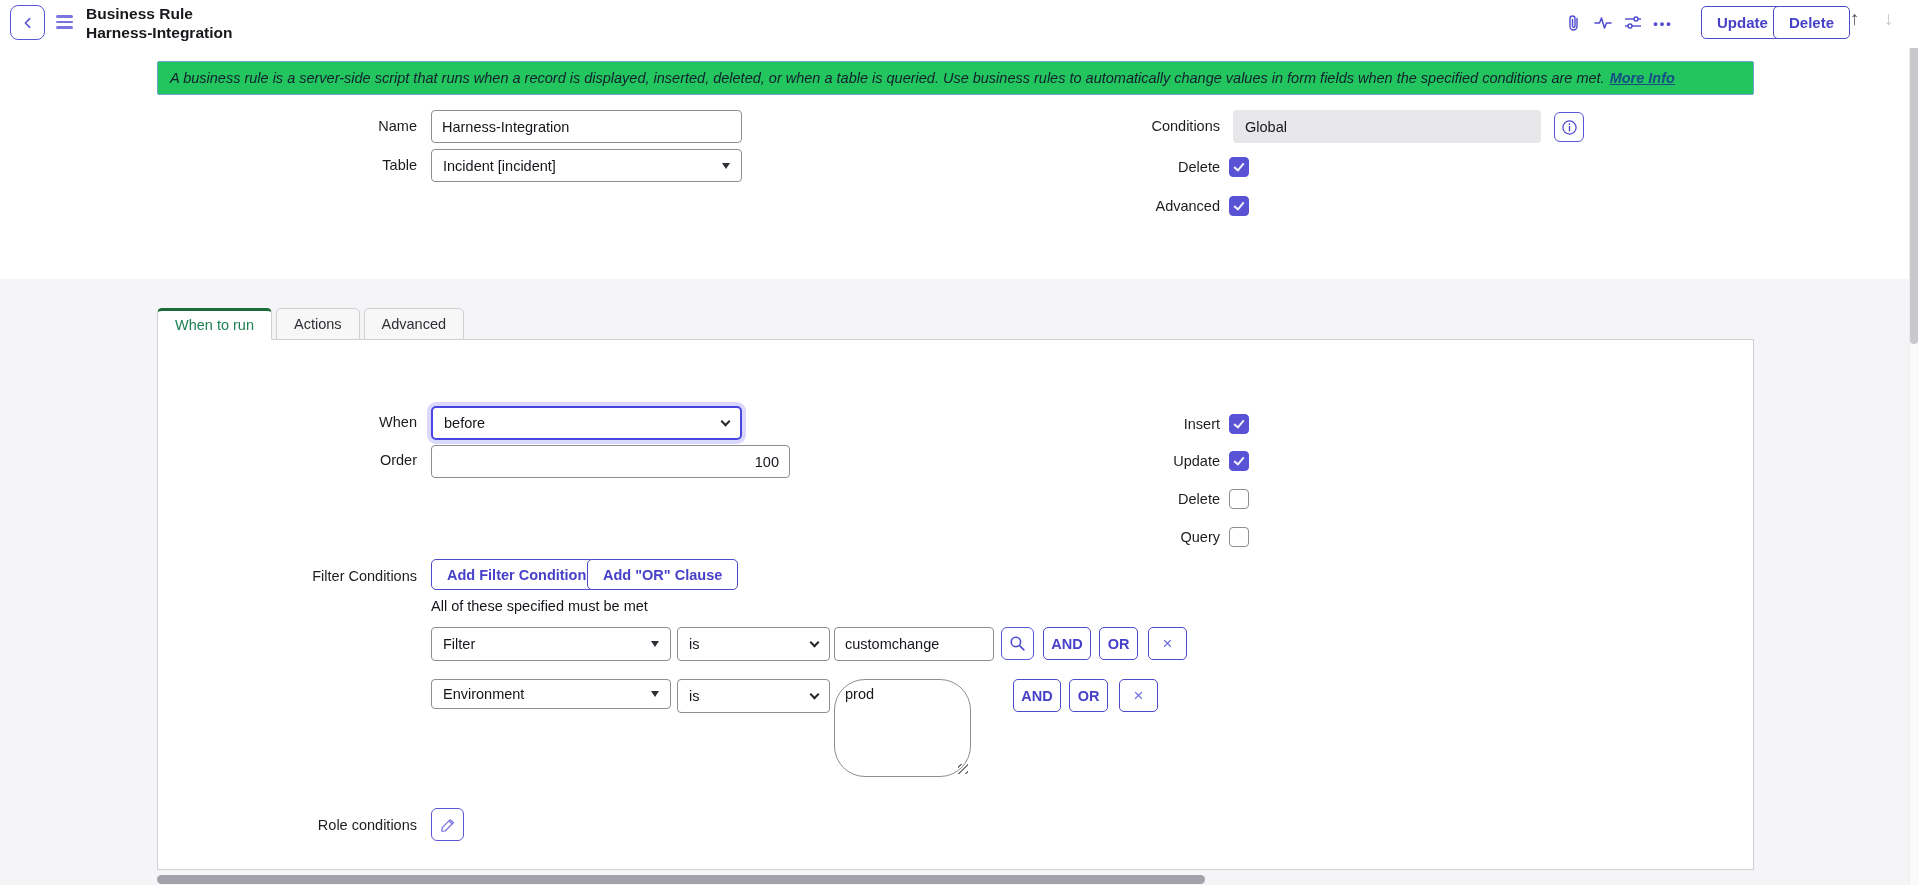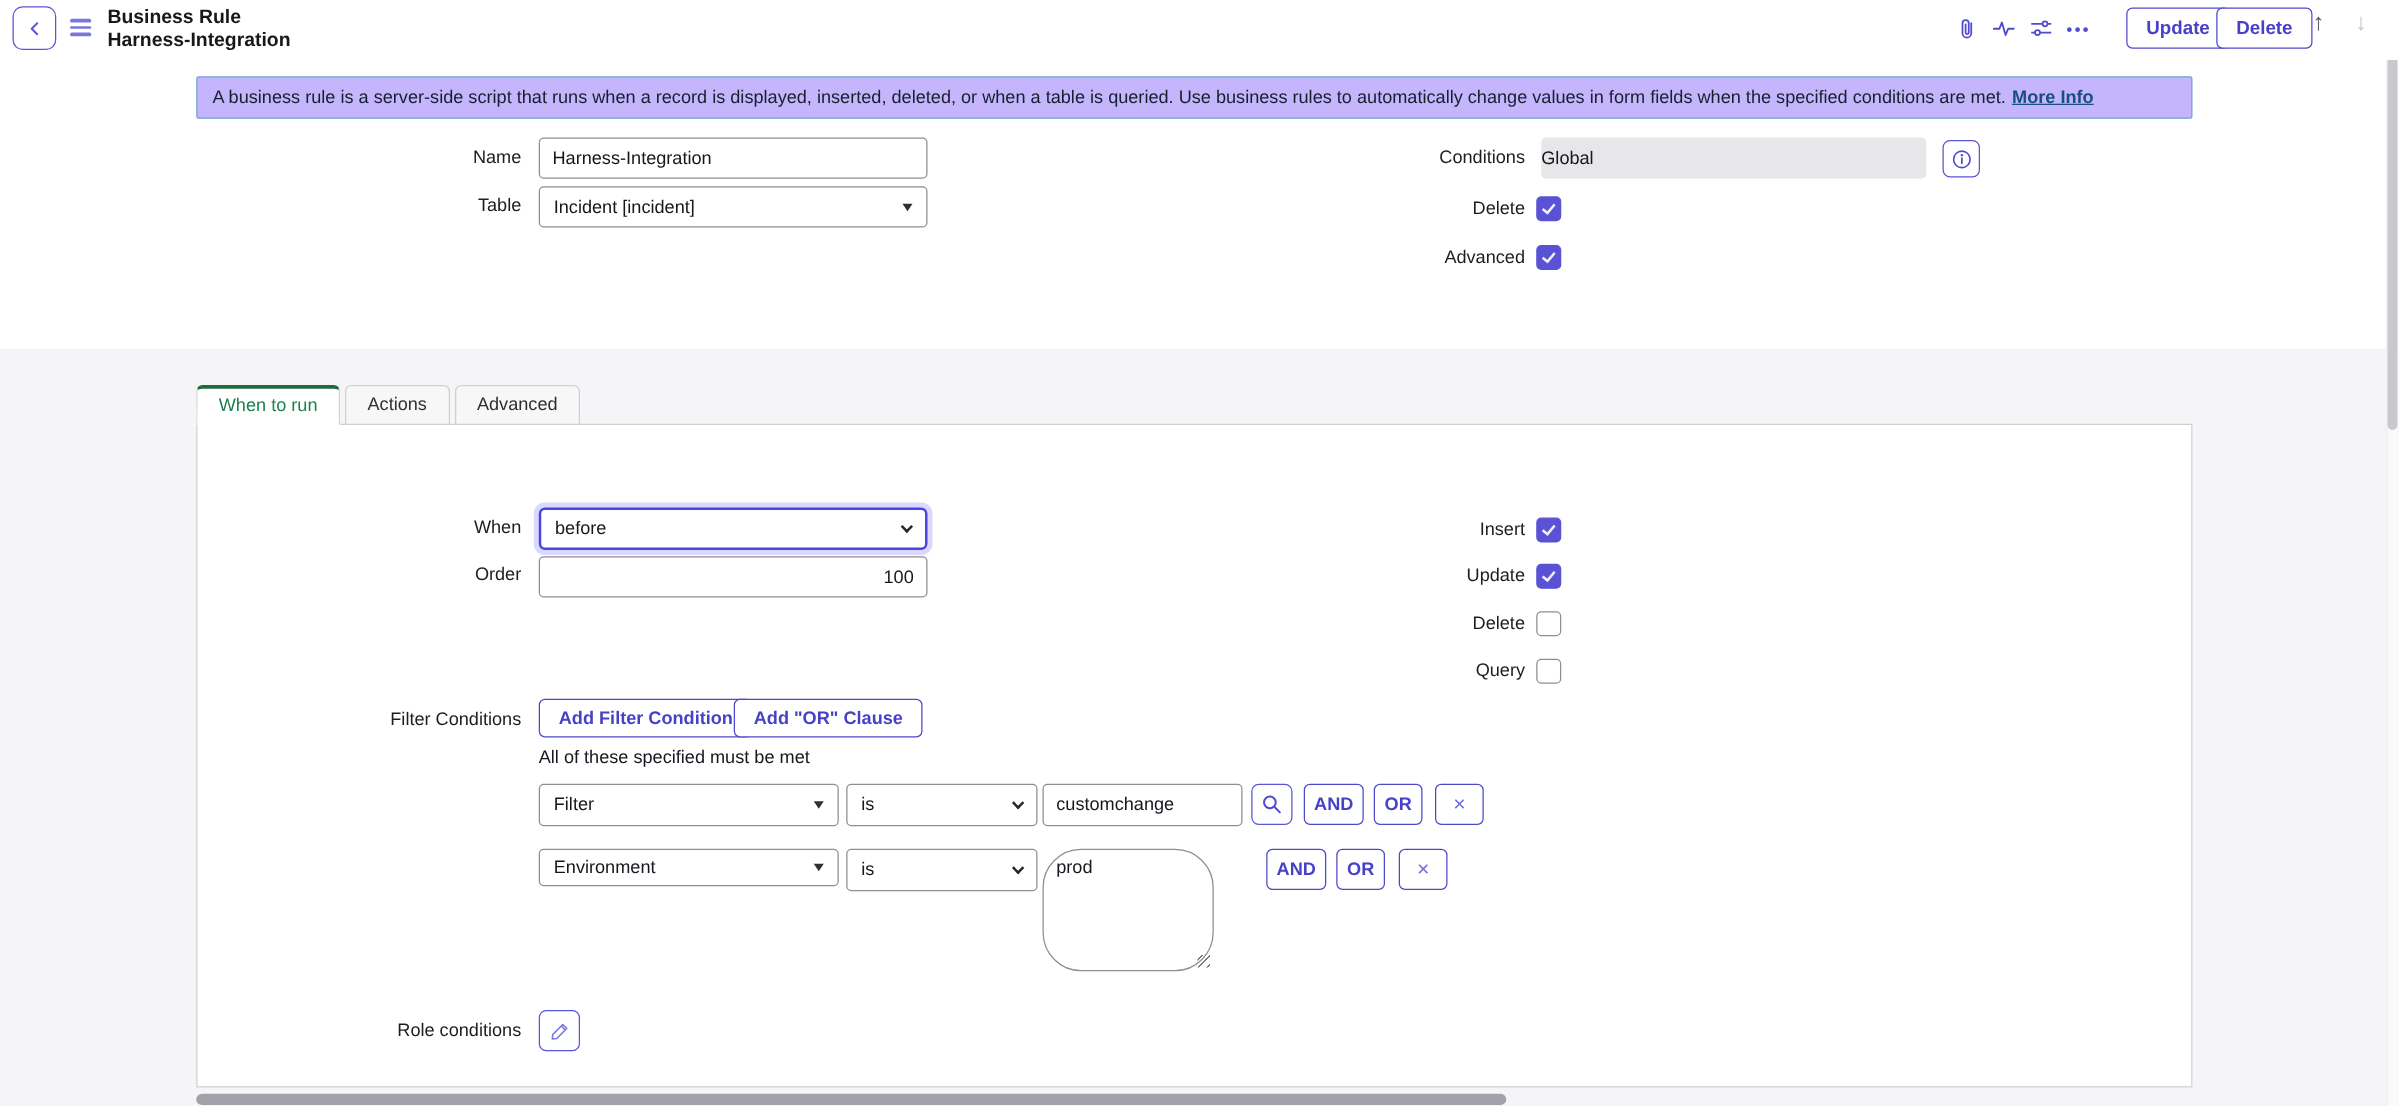--- a/index.html
+++ b/index.html
@@ -17,31 +17,31 @@
   .title-wrap { position:absolute; left:86px; top:4px; line-height:1.25; }
   .title-line { font-size:15.5px; font-weight:700; color:#17171c; }
   .hdr-icons { position:absolute; top:9px; display:flex; align-items:center; }
   .hdr-icon { width:30px; height:28px; display:flex; align-items:center; justify-content:center; color:#4f4ad0; cursor:pointer; }
   .dots { font-size:13px; letter-spacing:2px; font-weight:700; color:#4f4ad0; }
   .hdr-btn { position:absolute; top:6px; height:33px; padding:0 15px; background:#fff; border:1px solid #4d49c9;
              border-radius:5px; color:#4741c8; font-weight:700; font-size:15px; font-family:inherit; cursor:pointer; }
   .nav-arrow { position:absolute; top:8px; font-size:19px; cursor:pointer; }
 
   
-  .info-banner { position:absolute; background:#c4b5fd; border:1px solid #6da2cd; border-radius:2px;
-                 display:flex; align-items:center; padding:12px 12px; font-size:14.5px; color:#14202e; }
+  .info-banner { position:absolute; background:#22c55e; border:1px solid #6da2cd; border-radius:2px;
+                 display:flex; align-items:center; padding:12px 12px; font-size:14.5px; color:#14202e;font-style:italic; }
   .info-banner b { font-weight:700; }
   .more-info { color:#174e84; font-weight:600; text-decoration:underline; margin-left:5px; cursor:pointer; }
 
   
   .fld-label { position:absolute; width:260px; text-align:right; font-size:14.5px; color:#1d1d21; }
   .inputbox { position:absolute; border:1px solid #8d8d93; border-radius:4px; background:#fff;
               font-size:14.5px; color:#16161d; font-family:inherit; padding:0 10px; }
   .readonly { position:absolute; background:#e7e7ea; border:none; border-radius:4px; font-size:14.5px;
-              color:#16161d; padding:0 0; display:flex; align-items:center; }
+              color:#16161d; padding:0 12px; display:flex; align-items:center; }
   .fake-select { position:absolute; border:1px solid #8d8d93; border-radius:4px; background:#fff;
                  display:flex; align-items:center; padding:0 11px; font-size:14.5px; color:#16161d; cursor:pointer; }
   .fake-select .spacer { flex:1; }
   .tri { width:0; height:0; border-left:4.5px solid transparent; border-right:4.5px solid transparent;
          border-top:6px solid #2f2f36; }
   .chev { width:7px; height:7px; border-right:2px solid #26262c; border-bottom:2px solid #26262c;
           transform:rotate(45deg); margin-top:-4px; }
   .focused { border:2px solid #4845e0; box-shadow:0 0 0 4px rgba(88,84,244,.22); border-radius:5px; }
   .checkbox { position:absolute; width:20px; height:20px; border-radius:4px; cursor:pointer;
               display:flex; align-items:center; justify-content:center; }
@@ -173,21 +173,21 @@
 
 
   <label class="fld-label" style="left:157px; top:414px; z-index:3;">When</label>
   <div class="fake-select focused" style="left:431px; top:406px; width:311px; height:34px; z-index:3;">
     <span>before</span>
     <span class="spacer"></span>
       <span class="chev"></span>
   </div>
 
   <label class="fld-label" style="left:157px; top:452px; z-index:3;">Order</label>
-  <input class="inputbox" style="left: 431px; top: 445px; width: 311px; height: 33px; text-align: right; z-index: 3;" value="100">
+  <input class="inputbox" style="left: 431px; top: 445px; width: 359px; height: 33px; text-align: right; z-index: 3;" value="100">
 
   <label class="fld-label" style="left:960px; top:416px; z-index:3;">Insert</label>
   <span class="checkbox on" style="left:1229px; top:414px; z-index:3;">
       <i></i>
     </span>
 
   <label class="fld-label" style="left:960px; top:453px; z-index:3;">Update</label>
   <span class="checkbox on" style="left:1229px; top:451px; z-index:3;">
       <i></i>
     </span>

